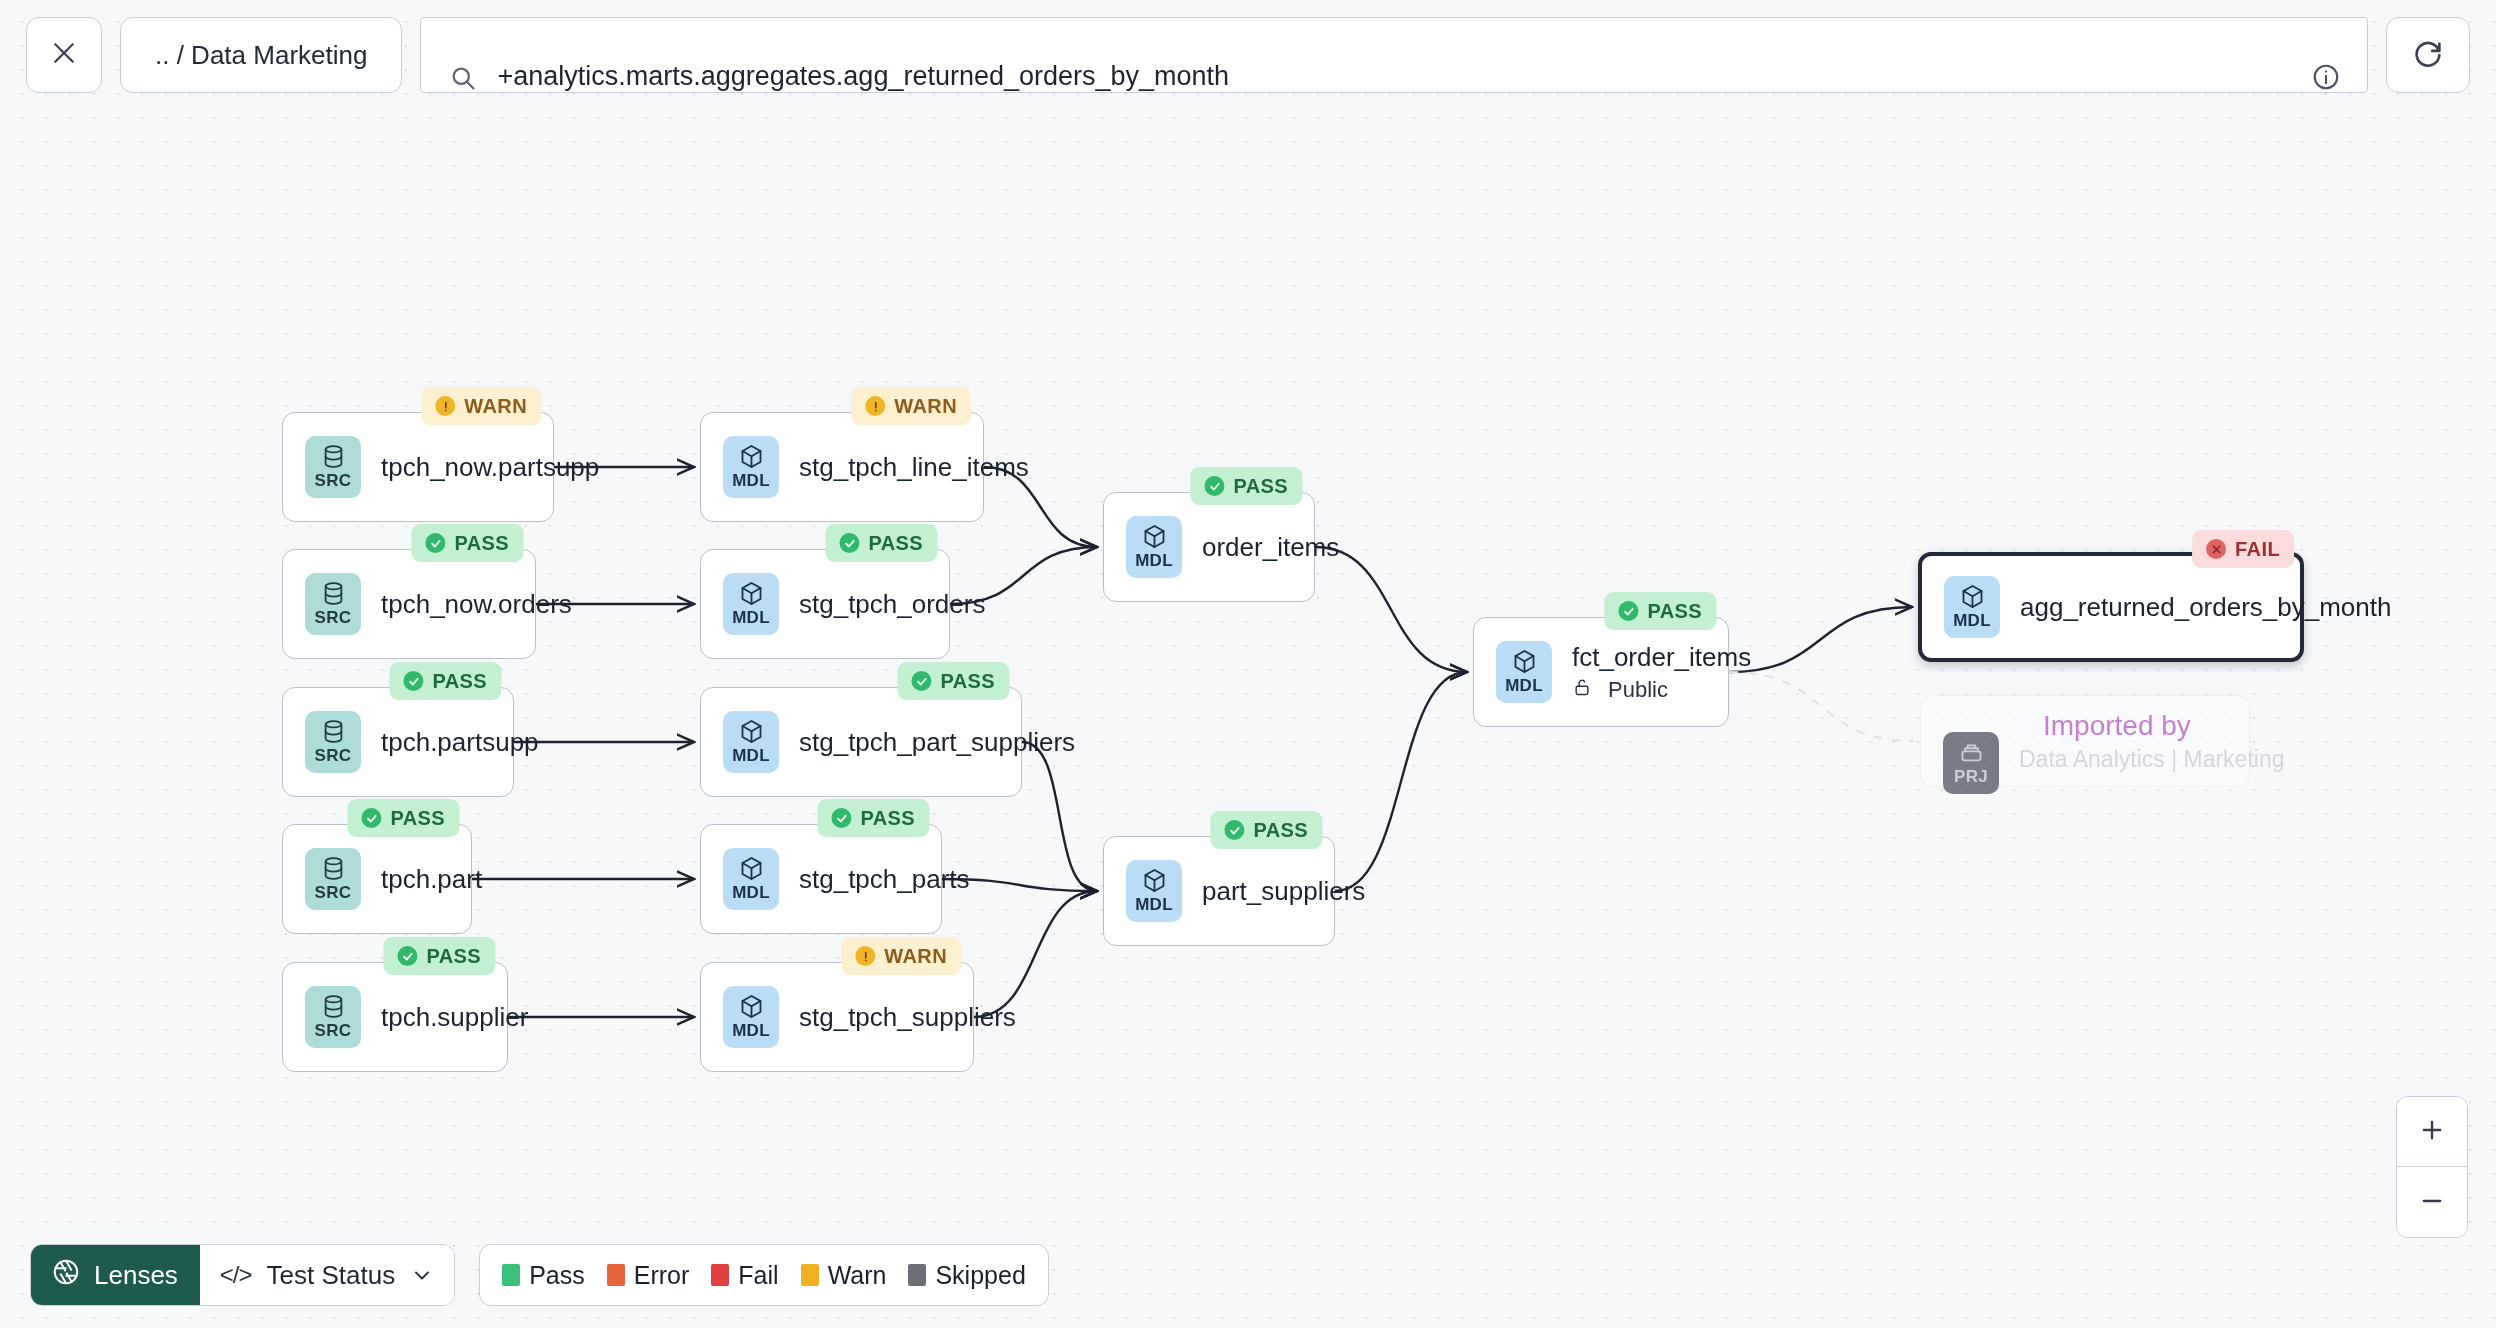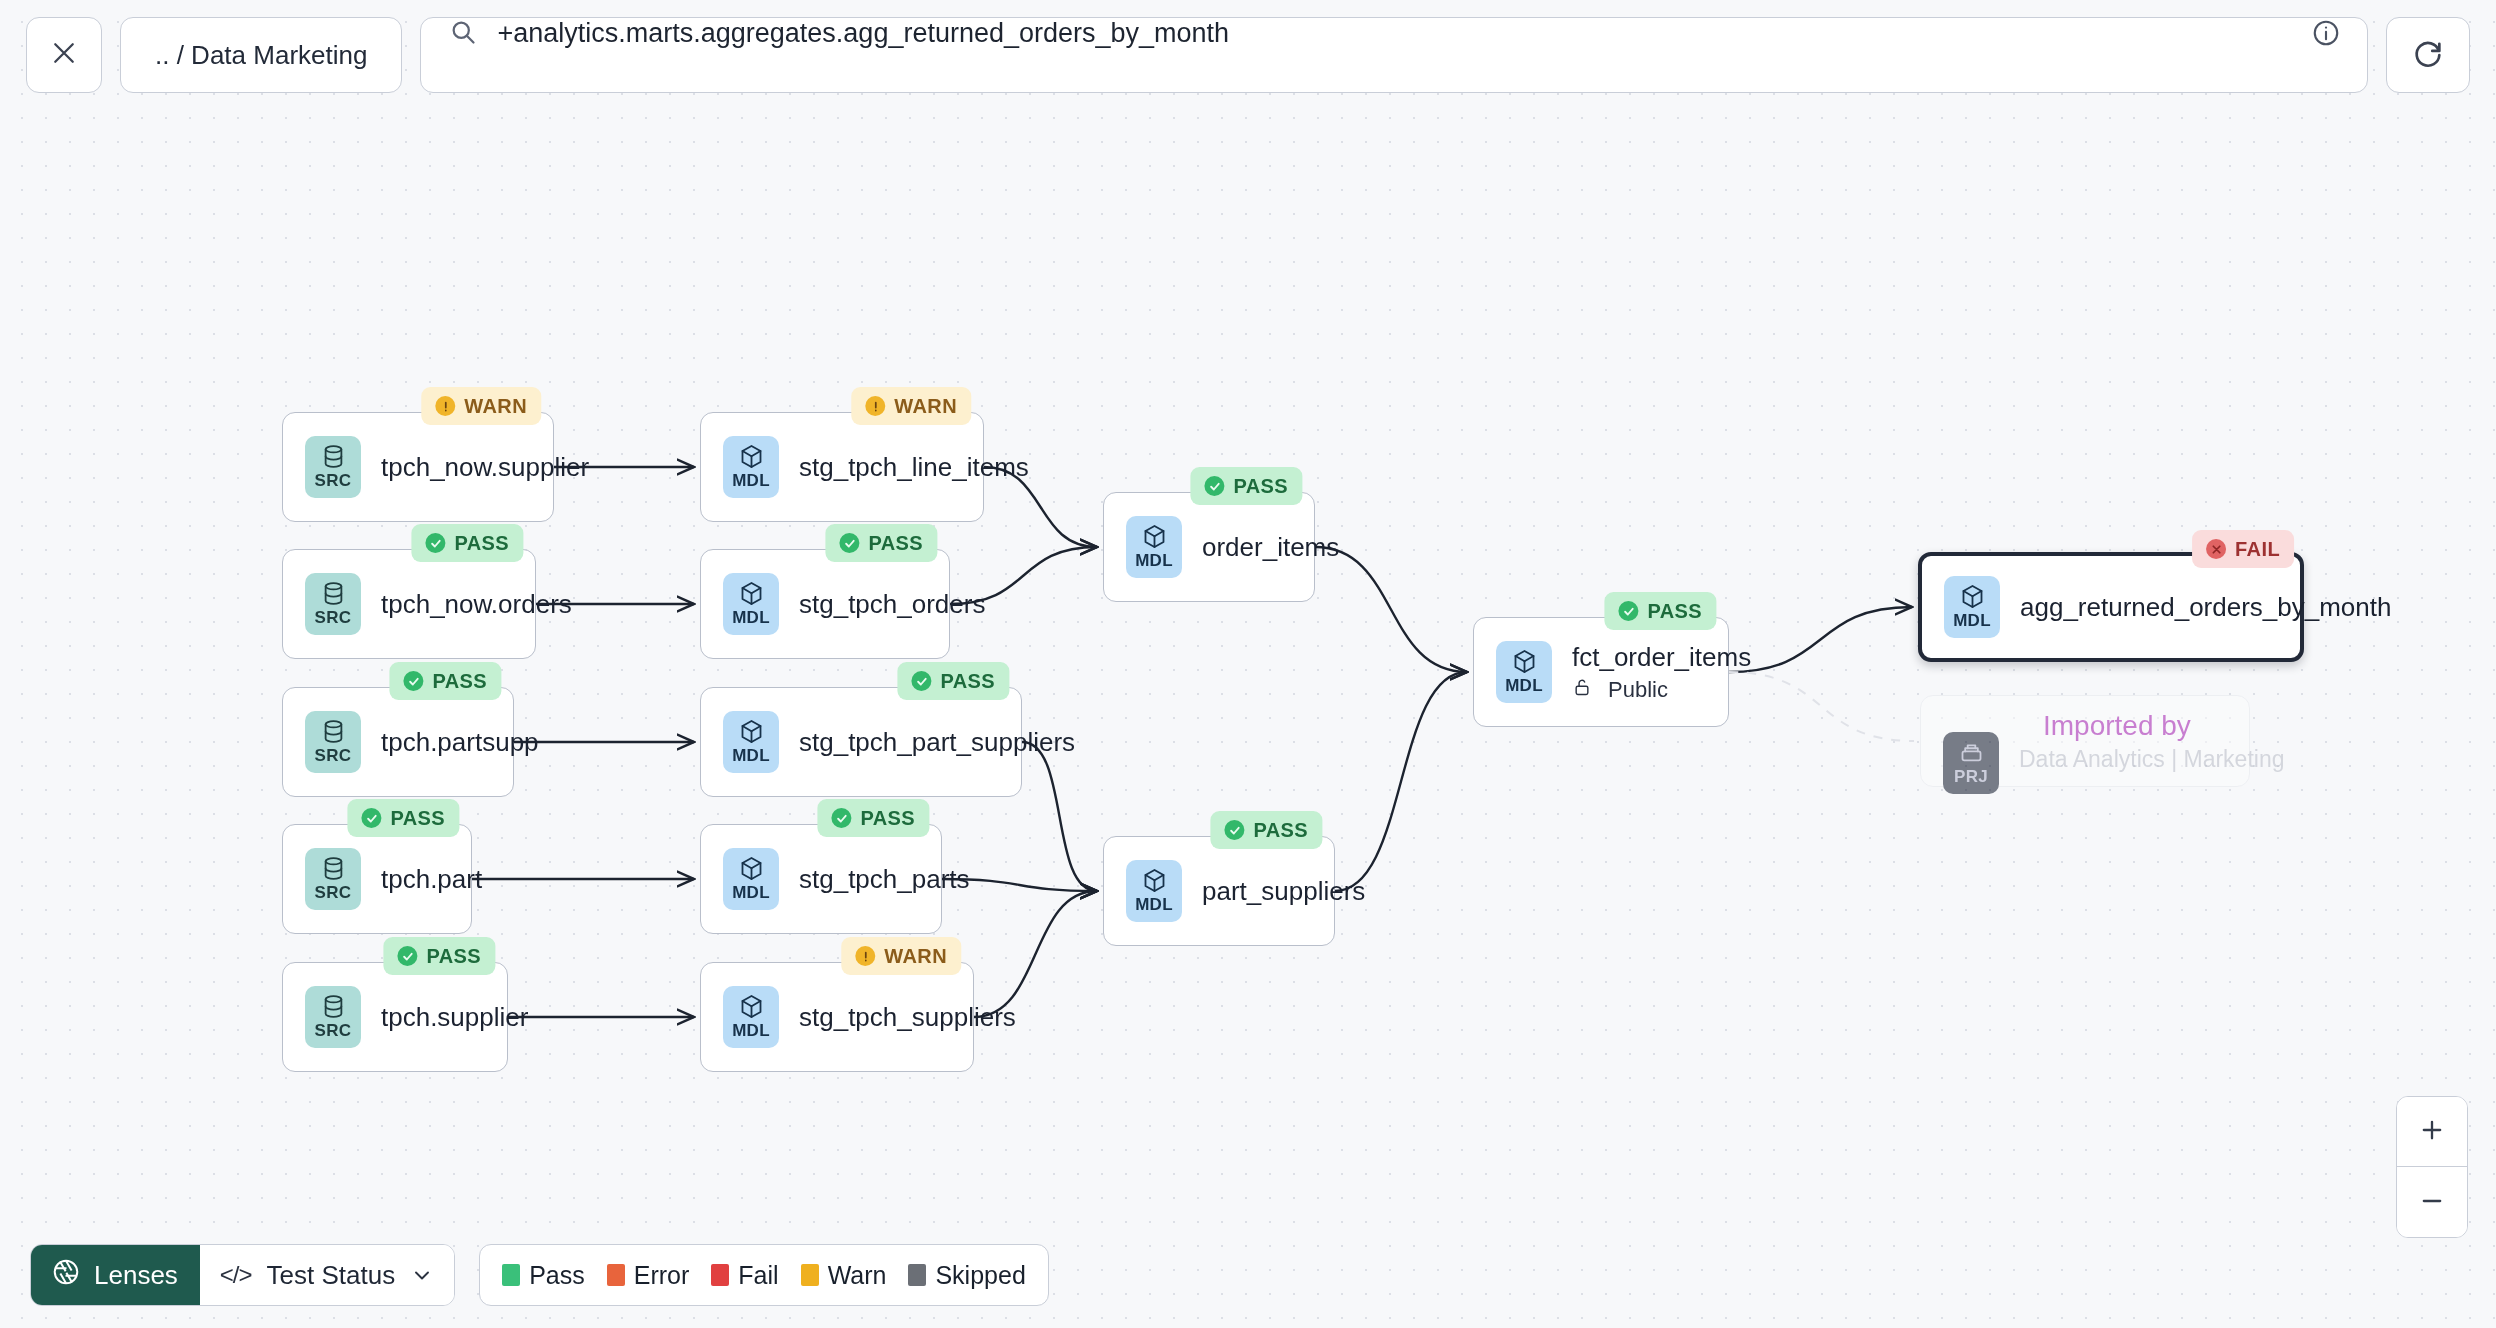--- a/index.html
+++ b/index.html
@@ -41,22 +41,22 @@
     padding: 0 34px;
     font-size: 26px;
     color: #222a38;
     white-space: nowrap;
   }
   .tb-search {
     flex: 1 1 auto;
     height: 76px;
     background: #fff;
     border: 1.6px solid #c9ced8;
-    border-radius: 13px;
-    display: flex; align-items: flex-start;
+    border-radius: 4px;
+    display: flex; align-items: flex-end;
     padding: 0 26px 0 28px;
     gap: 20px;
     min-width: 0;
   }
   .tb-search .s-icon { flex: 0 0 auto; display:flex; color:#5d6474; }
   .tb-search .s-icon svg { width: 28px; height: 28px; }
   .tb-search .s-val {
     flex: 1 1 auto;
     font-size: 27px;
     color: #1d2430;
@@ -281,21 +281,21 @@
         <div class="node" style="left: 282px; top: 302px; width: 272px; height: 110px;">
           <div class="kind kind-SRC">
             <svg viewBox="0 0 24 24" fill="none" stroke="currentColor" stroke-width="1.6" stroke-linecap="round" stroke-linejoin="round">
               <ellipse cx="12" cy="5.6" rx="7" ry="2.8"></ellipse>
               <path d="M5 5.6v12.8c0 1.55 3.13 2.8 7 2.8s7-1.25 7-2.8V5.6"></path>
               <path d="M5 11.9c0 1.55 3.13 2.8 7 2.8s7-1.25 7-2.8"></path>
             </svg>
             <span>SRC</span>
           </div>
           <div class="node-body">
-            <div class="node-title">tpch_now.supplier</div>
+            <div class="node-title">tpch_now.partsupp</div>
           </div>
           <div class="badge badge-WARN" style="left: 258px;">
             <span class="dot">
               <svg viewBox="0 0 24 24" fill="none" stroke="currentColor" stroke-width="3.2" stroke-linecap="round">
                 <path d="M12 5v9"></path>
                 <path d="M12 19.2v.2"></path>
               </svg>
             </span>
             <span>WARN</span>
           </div>

